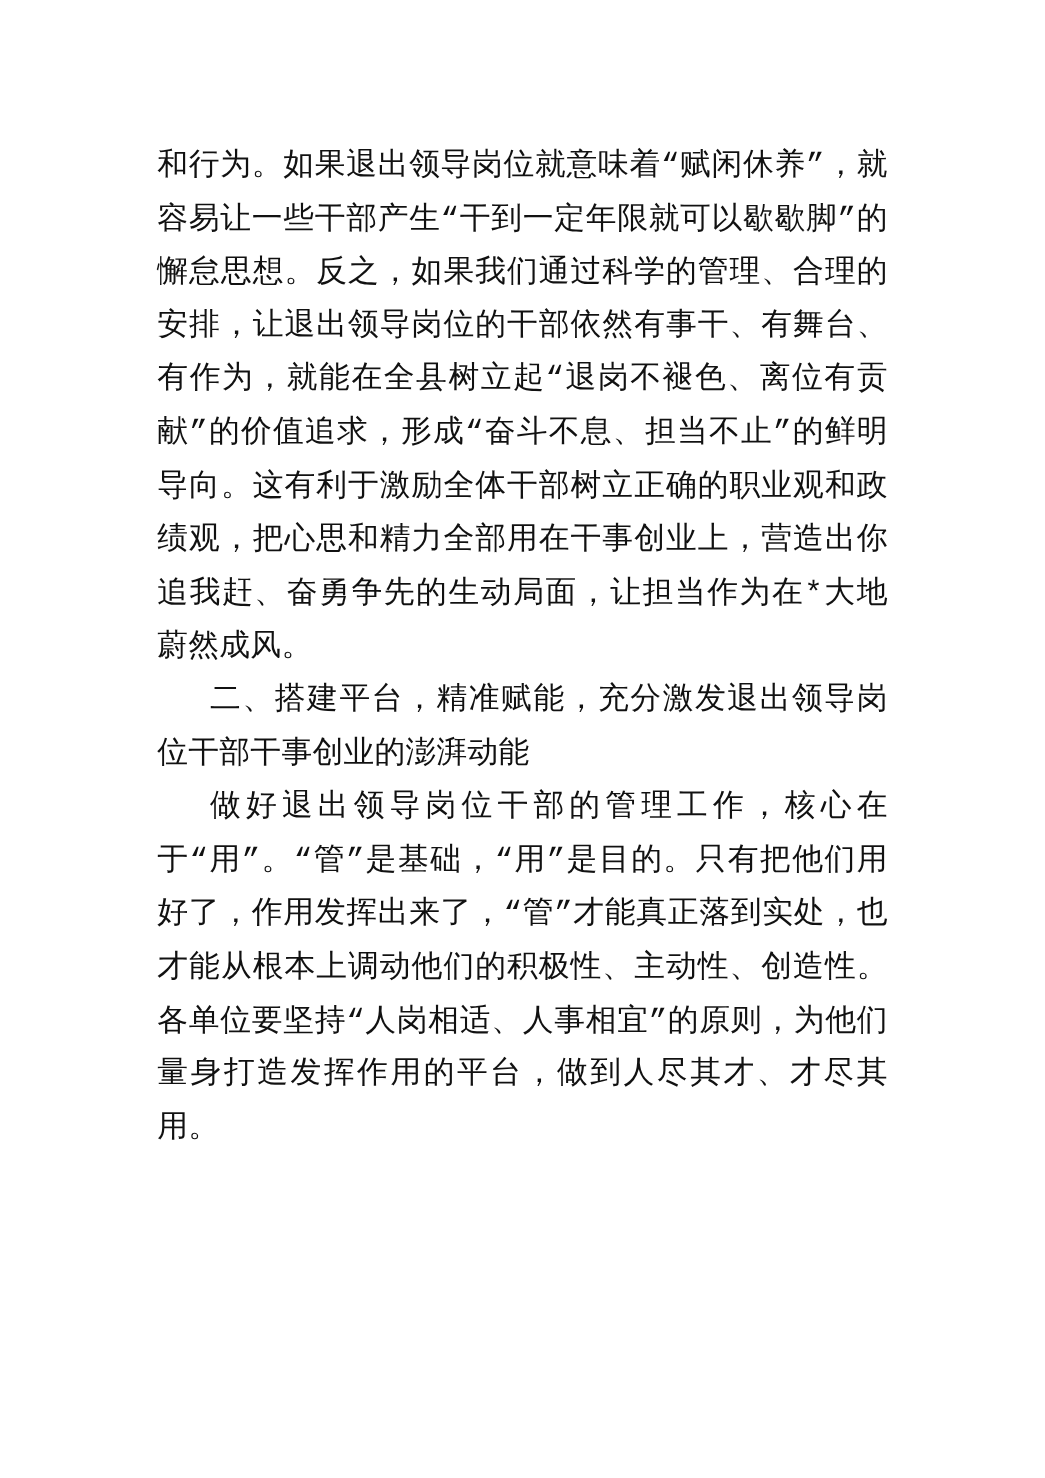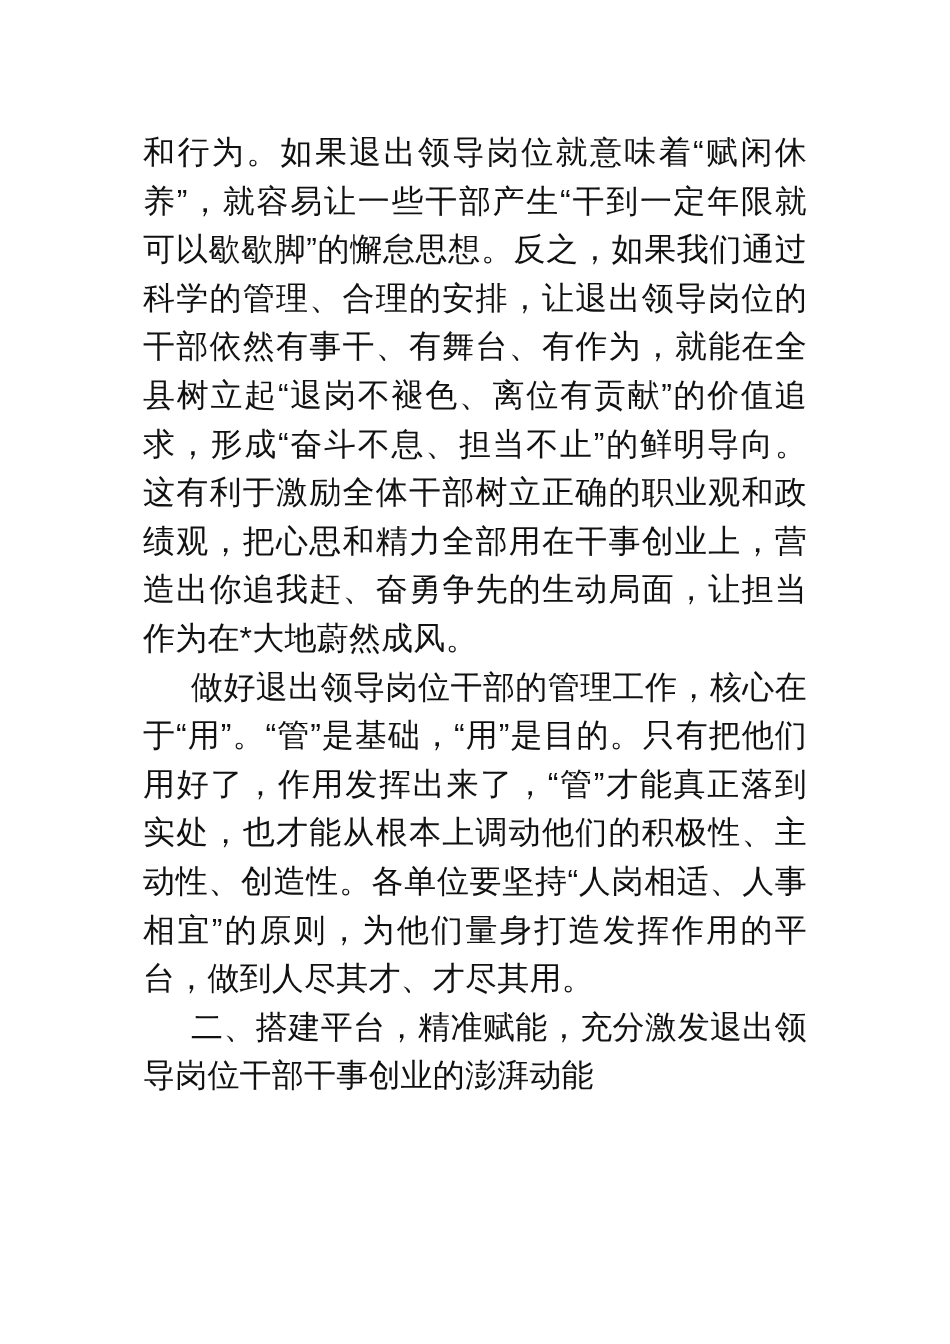--- a/index.html
+++ b/index.html
@@ -3,27 +3,27 @@
 <meta charset="utf-8">
 <style>
   html, body { margin: 0; padding: 0; background: #ffffff; }
   body { width: 950px; height: 1344px; position: relative; overflow: hidden; }
   .page {
     position: absolute;
     left: 143px;
     top: 128px;
     width: 664px;
     color: #111111;
-    font-family: Liberation Sans, sans-serif;
-    font-size: 32px;
+    font-family: Liberation Mono, monospace;
+    font-size: 28px;
     line-height: 48.6px;
   }
   .para { margin: 0; text-align: justify; text-align-last: left; letter-spacing: 0.2px; }
   .indent { text-indent: 48px; }
 </style>
 </head>
 <body>
 
 <div class="page">
   <p class="para">和行为。如果退出领导岗位就意味着“赋闲休养”，就容易让一些干部产生“干到一定年限就可以歇歇脚”的懈怠思想。反之，如果我们通过科学的管理、合理的安排，让退出领导岗位的干部依然有事干、有舞台、有作为，就能在全县树立起“退岗不褪色、离位有贡献”的价值追求，形成“奋斗不息、担当不止”的鲜明导向。这有利于激励全体干部树立正确的职业观和政绩观，把心思和精力全部用在干事创业上，营造出你追我赶、奋勇争先的生动局面，让担当作为在*大地蔚然成风。</p>
+  <p class="para indent">二、搭建平台，精准赋能，充分激发退出领导岗位干部干事创业的澎湃动能</p>
   <p class="para indent">做好退出领导岗位干部的管理工作，核心在于“用”。“管”是基础，“用”是目的。只有把他们用好了，作用发挥出来了，“管”才能真正落到实处，也才能从根本上调动他们的积极性、主动性、创造性。各单位要坚持“人岗相适、人事相宜”的原则，为他们量身打造发挥作用的平台，做到人尽其才、才尽其用。</p>
-  <p class="para indent">二、搭建平台，精准赋能，充分激发退出领导岗位干部干事创业的澎湃动能</p>
 </div>
 
 </body></html>

